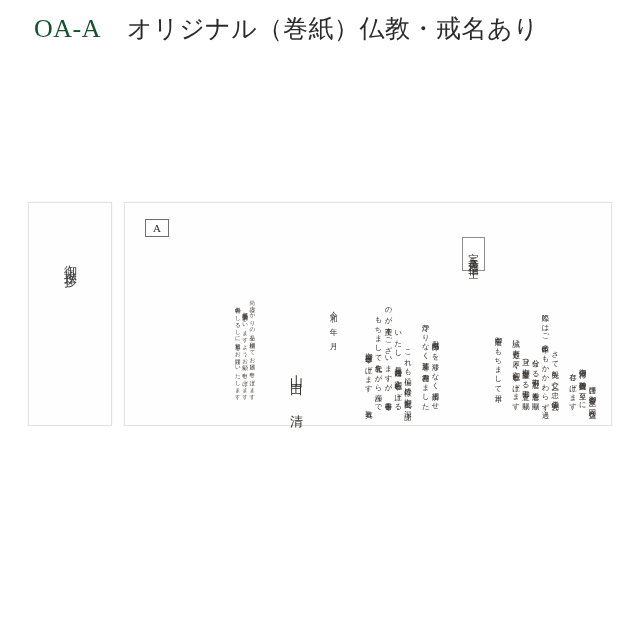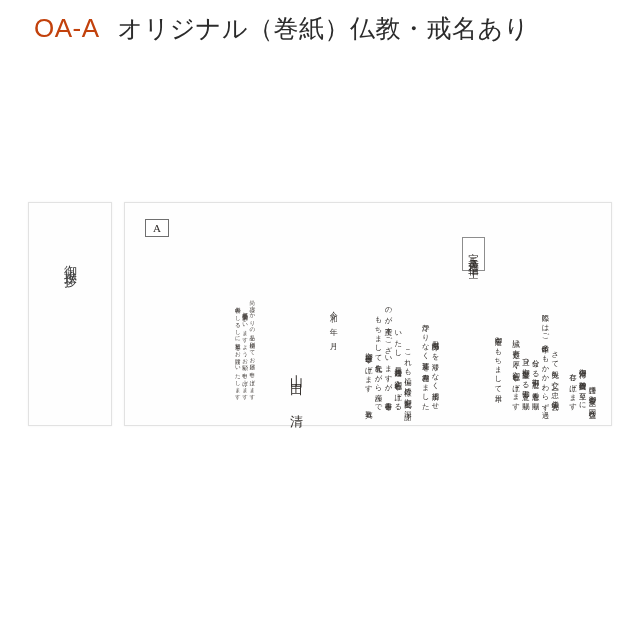--- a/index.html
+++ b/index.html
@@ -19,34 +19,35 @@
   
   .header {
     position: absolute;
     top: 12px;
     left: 34px;
     display: flex;
     align-items: baseline;
     white-space: nowrap;
   }
   .header .code {
-    font-family: Liberation Sans, sans-serif;
+    font-family: Liberation Serif, serif;
     font-size: 26px;
     letter-spacing: 0.5px;
-    color: #c2410c;
+    color: #14532d;
   }
   .header .sep {
     display: inline-block;
     width: 18px;
   }
   .header .title {
     font-family: "Liberation Sans", sans-serif;
     font-size: 25px;
     letter-spacing: 0.5px;
     color: #2b2b2b;
+    margin-left: 8px;
   }
 
   
   .envelope {
     position: absolute;
     left: 28px;
     top: 202px;
     width: 82px;
     height: 222px;
     background: #fefefe;

